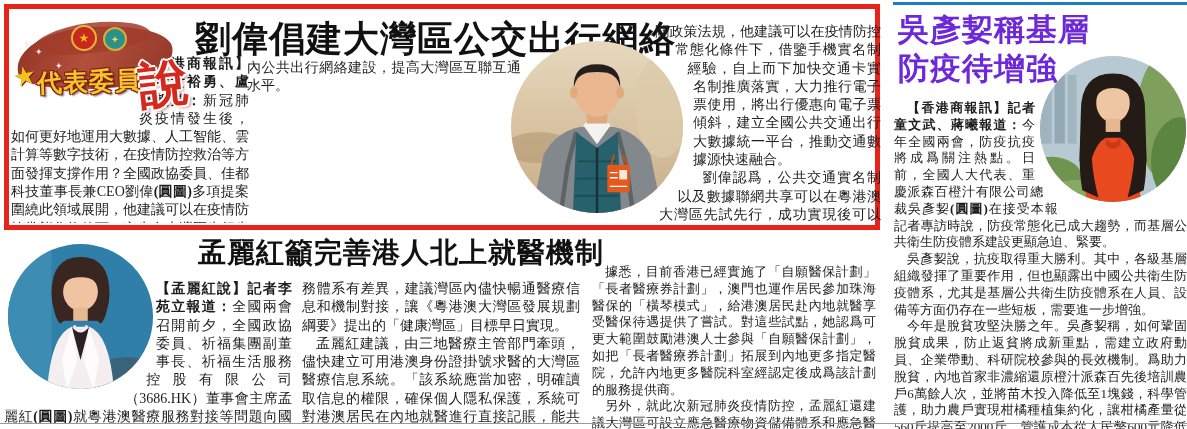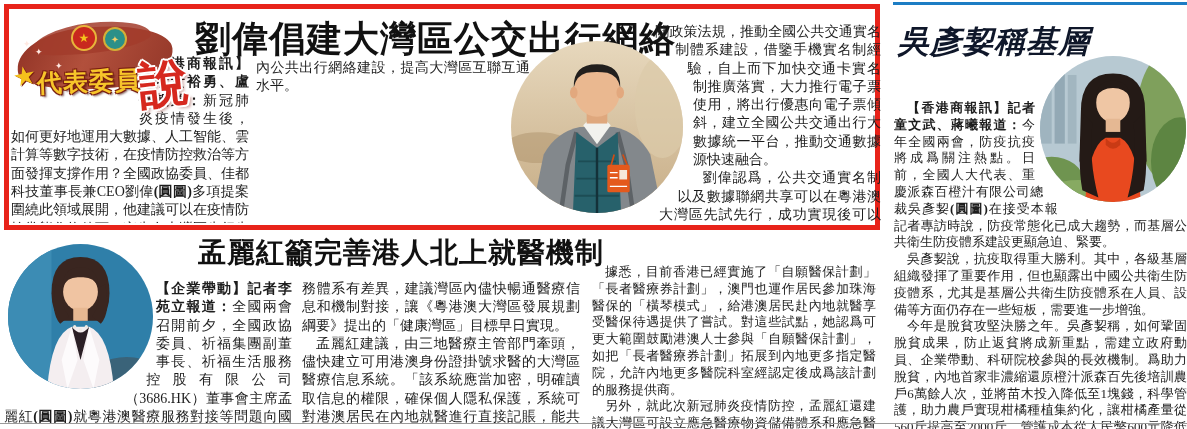--- a/index.html
+++ b/index.html
@@ -16,21 +16,21 @@
   .headline-main { position:absolute; left:186px; top:6px; width:446px;
     font-size:36px; font-weight:700; text-align:center; letter-spacing:1px;
     white-space:nowrap; color:#111; }
   .col { position:absolute; text-align:justify; overflow:hidden; }
   .body-m { font-size:14px; line-height:18.3px; }
   .body-s { font-size:13px; line-height:16.8px; }
   .col p { text-indent:1em; }
   .col p.p-cont { text-indent:0; }
   b { font-weight:700; }
   .col1t { left:2px; top:46px; width:238px; height:168px; }
-  .col2t { left:247px; top:50px; width:334px; height:164px; }
+  .col2t { left:238px; top:50px; width:334px; height:164px; }
   .col3t { left:580px; top:14px; width:292px; height:202px; }
   .logo-spacer { float:left; width:128px; height:56px; }
   .wrap-r-liu { float:right; width:130px; height:165px;
     shape-outside:circle(97px at 152px 70px); }
   .wrap-l-liu { float:left; width:104px; height:186px;
     shape-outside:circle(92px at 8px 102px); shape-margin:10px; }
   
   .portrait { position:absolute; border-radius:50%; overflow:hidden; z-index:2; }
   .portrait svg { display:block; width:100%; height:100%; }
   .photo-liu { left:502px; top:32px; width:172px; height:172px; }
@@ -58,22 +58,22 @@
   .logo-main { position:absolute; left:26px; top:44px; font-size:25px; font-weight:700;
     letter-spacing:1px; color:#f7c52a; white-space:nowrap;
     text-shadow:1px 1px 0 #7a1f12,-1px 1px 0 #7a1f12,1px -1px 0 #7a1f12,-1px -1px 0 #7a1f12,2px 2px 2px rgba(60,10,5,.6);
     transform:rotate(-2deg); }
   .logo-say { position:absolute; left:128px; top:30px; font-size:50px; font-weight:700;
     color:#d6281e; transform:rotate(-6deg);
     text-shadow:2px 0 0 #fff,-2px 0 0 #fff,0 2px 0 #fff,0 -2px 0 #fff,1.5px 1.5px 0 #fff,-1.5px -1.5px 0 #fff,3px 3px 3px rgba(120,20,10,.35); }
   
   .blue-rule { position:absolute; left:893px; top:2px; width:294px; height:3px;
     background:#1d7dc4; }
-  .headline-right { position:absolute; left:898px; top:22px; width:250px;
-    font-size:31px; font-weight:700; line-height:39px; letter-spacing:1px; color:#0f172a;font-style:italic; }
+  .headline-right { position:absolute; left:898px; top:10px; width:250px;
+    font-size:31px; font-weight:700; line-height:39px; letter-spacing:1px; color:#6d28d9; }
   .right-body { position:absolute; left:894px; top:100px; width:293px; height:335px;
     text-align:justify; overflow:hidden; }
   .wrap-r-wu { float:right; width:152px; height:114px;
     shape-outside:circle(79px at 79px 37px); shape-margin:6px; }
   .right-body p { text-indent:1em; }
   
   .headline-bottom { position:absolute; left:148px; top:234px; width:506px;
     font-size:28px; font-weight:700; text-align:center; white-space:nowrap;
     letter-spacing:1px; color:#111; }
   .col1b { left:4px; top:280px; width:288px; height:144px; }
@@ -117,21 +117,21 @@
       </div>
 
       <div class="col col2t body-m">
         <div class="wrap-r-liu"></div>
         <p class="p-cont"><span>內公共出行網絡建設，提高大灣區互聯互通水平。</span></p>
 
       </div>
 
       <div class="col col3t body-m">
         <div class="wrap-l-liu"></div>
-        <p class="p-cont"><span>關政策法規，推動全國公共交通實名制體系建設，借鑒手機實名制經驗，自上而下加快交通卡實名制推廣落實，大力推行電子票使用，將出行優惠向電子票傾斜，建立全國公共交通出行大數據統一平台，推動交通數據源快速融合。</span></p>
+        <p class="p-cont"><span>關政策法規，他建議可以在疫情防控常態化條件下，借鑒手機實名制經驗，自上而下加快交通卡實名制推廣落實，大力推行電子票使用，將出行優惠向電子票傾斜，建立全國公共交通出行大數據統一平台，推動交通數據源快速融合。</span></p>
         <p><span>劉偉認爲，公共交通實名制以及數據聯網共享可以在粵港澳大灣區先試先行，成功實現後可以爲全國各地實現公共交通的實名制形成示範效應。</span></p>
       </div>
 
       <div class="portrait photo-liu">
         <svg viewBox="0 0 100 100" aria-hidden="true">
           <defs>
             <linearGradient id="lwbg" x1="0" y1="0" x2="0" y2="1">
               <stop offset="0" stop-color="#e7d8bd"></stop>
                 <stop offset="1" stop-color="#c7ad86"></stop>
             </linearGradient>
@@ -157,20 +157,21 @@
           <path d="M57.5 76.5 L62 76.5 M57.5 79.5 L62 79.5 M57.5 84.5 L67.5 84.5" stroke="#ffffff" stroke-width="0.8"></path>
         </svg>
       </div>
 
     </div>
   </div>
 
   <div class="blue-rule"></div>
   <h2 class="headline-right">
     <span>吳彥㛃稱基層</span><br>
+    <span>防疫待增強</span>
   </h2>
 
   <div class="right-body body-s">
     <div class="wrap-r-wu"></div>
     <p><b>【香港商報訊】記者童文武、蔣曦報道：</b><span>今年全國兩會，防疫抗疫將成爲關注熱點。日前，全國人大代表、重慶派森百橙汁有限公司總裁吳彥㛃</span><b>(圓圖)</b><span>在接受本報記者專訪時說，防疫常態化已成大趨勢，而基層公共衛生防疫體系建設更顯急迫、緊要。</span></p>
     <p><span>吳彥㛃說，抗疫取得重大勝利。其中，各級基層組織發揮了重要作用，但也顯露出中國公共衛生防疫體系，尤其是基層公共衛生防疫體系在人員、設備等方面仍存在一些短板，需要進一步增強。</span></p>
     <p><span>今年是脫貧攻堅決勝之年。吳彥㛃稱，如何鞏固脫貧成果，防止返貧將成新重點，需建立政府動員、企業帶動、科研院校參與的長效機制。爲助力脫貧，內地首家非濃縮還原橙汁派森百先後培訓農戶6萬餘人次，並將苗木投入降低至1塊錢，科學管護，助力農戶實現柑橘種植集約化，讓柑橘產量從560斤提高至2000斤，管護成本從人民幣600元降低至300元。</span></p>
   </div>
 
   <div class="portrait photo-wu">
@@ -191,21 +192,21 @@
       <path d="M45 56 Q50 63 55 56 L55 61 Q50 66 45 61 Z" fill="#c93a14"></path>
       <path d="M30 40 Q25 70 29 92 L40 97 Q33 70 36 46 Z" fill="#241a16"></path>
       <path d="M70 40 Q75 70 71 92 L60 97 Q67 70 64 46 Z" fill="#241a16"></path>
     </svg>
   </div>
 
   <h2 class="headline-bottom">孟麗紅籲完善港人北上就醫機制</h2>
 
   <div class="col col1b body-m">
     <div class="wrap-l-meng"></div>
-    <p class="p-cont"><b>【企業帶動】記者李苑立報道：</b><span>全國兩會召開前夕，全國政協委員、祈福集團副董事長、祈福生活服務控股有限公司（3686.HK）董事會主席孟麗紅</span><b>(圓圖)</b><span>就粵港澳醫療服務對接等問題向國家建言。孟麗紅表示，港澳居民北上求醫的需求越來越多，由於兩地醫療服</span></p>
+    <p class="p-cont"><b>【孟麗紅說】記者李苑立報道：</b><span>全國兩會召開前夕，全國政協委員、祈福集團副董事長、祈福生活服務控股有限公司（3686.HK）董事會主席孟麗紅</span><b>(圓圖)</b><span>就粵港澳醫療服務對接等問題向國家建言。孟麗紅表示，港澳居民北上求醫的需求越來越多，由於兩地醫療服</span></p>
   </div>
 
   <div class="col col2b body-m">
     <p class="p-cont"><span>務體系有差異，建議灣區內儘快暢通醫療信息和機制對接，讓《粵港澳大灣區發展規劃綱要》提出的「健康灣區」目標早日實現。</span></p>
     <p><span>孟麗紅建議，由三地醫療主管部門牽頭，儘快建立可用港澳身份證掛號求醫的大灣區醫療信息系統。「該系統應當加密，明確讀取信息的權限，確保個人隱私保護，系統可對港澳居民在內地就醫進行直接記賬，能共享醫療文書，這樣就爲跨境報銷提供方便。」孟麗紅說。</span></p>
   </div>
 
   <div class="col col3b body-s">
     <p><span>據悉，目前香港已經實施了「自願醫保計劃」「長者醫療券計劃」，澳門也運作居民參加珠海醫保的「橫琴模式」，給港澳居民赴內地就醫享受醫保待遇提供了嘗試。對這些試點，她認爲可更大範圍鼓勵港澳人士參與「自願醫保計劃」，如把「長者醫療券計劃」拓展到內地更多指定醫院，允許內地更多醫院科室經認定後成爲該計劃的服務提供商。</span></p>
     <p><span>另外，就此次新冠肺炎疫情防控，孟麗紅還建議大灣區可設立應急醫療物資儲備體系和應急醫療物資儲備中心，當遇到突發重大事件時，可快速實現跨區域人員和物資的調動。</span></p>

